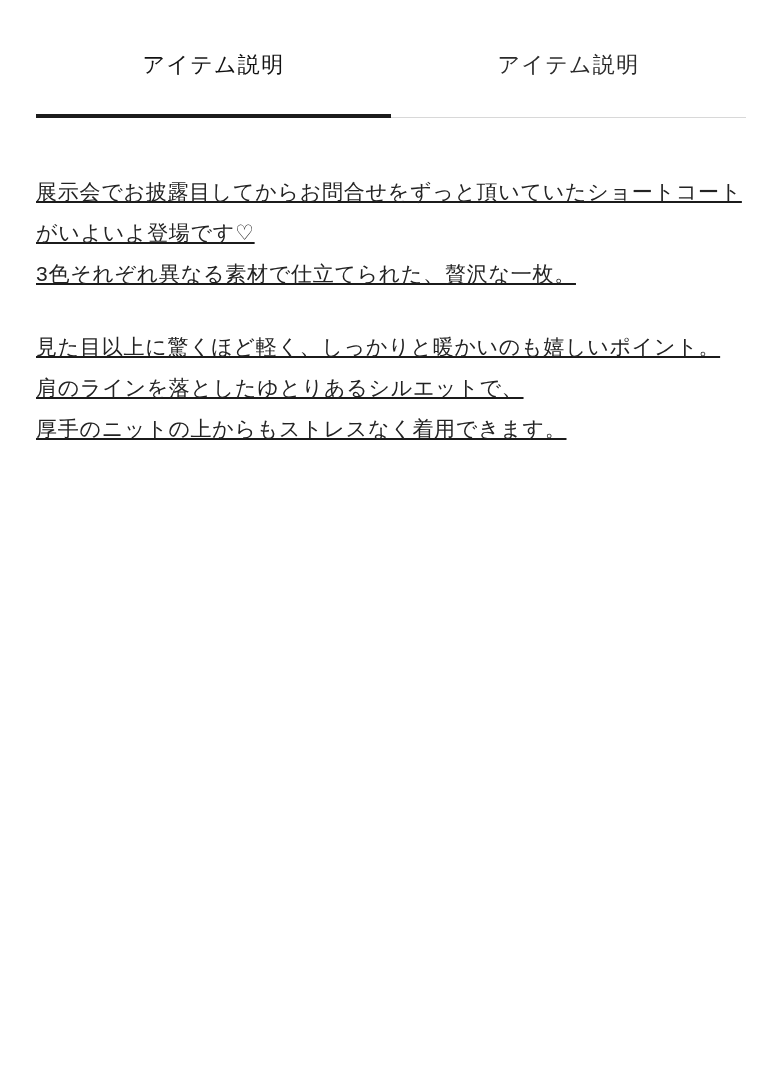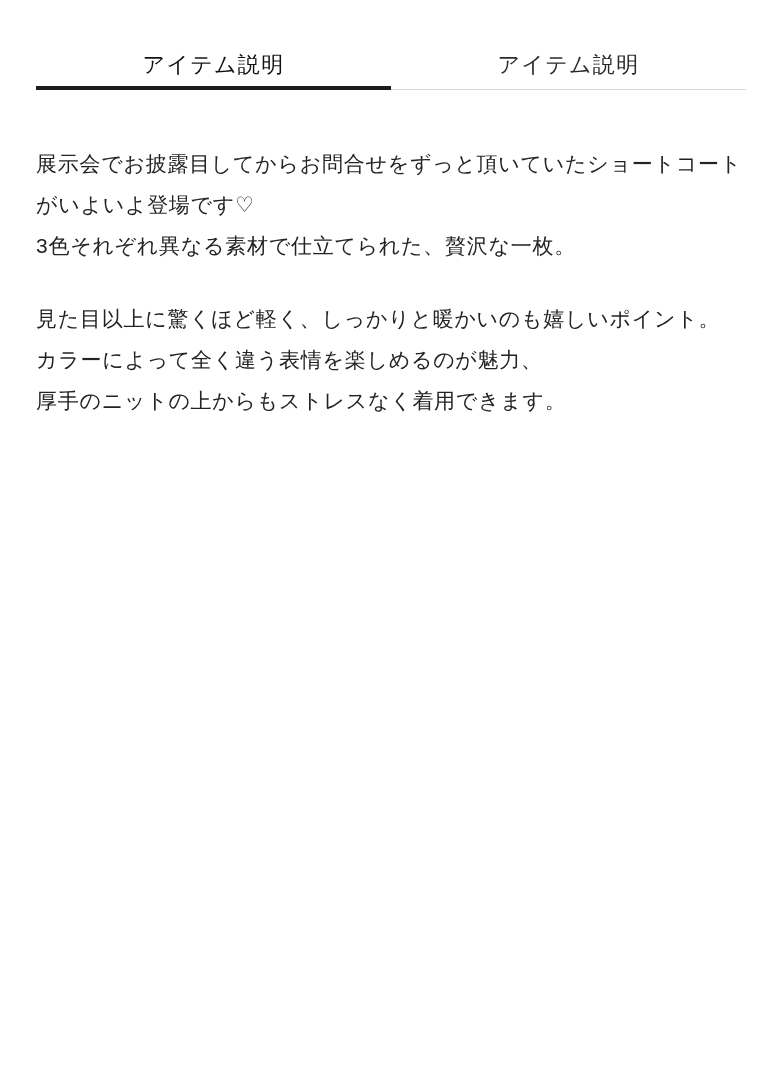--- a/index.html
+++ b/index.html
@@ -29,36 +29,37 @@
     box-sizing: border-box;
     padding: 0 36px;
     margin-top: 38px;
   }
   .tab {
     flex: 1 1 50%;
     text-align: center;
     font-size: 22px;
     letter-spacing: 0.06em;
     color: #2a2a2a;
-    padding: 12px 0 6px 0;
+    padding: 12px 0 34px 0;
     box-sizing: border-box;
     border-bottom: 1px solid #d8d8d8;
     cursor: pointer;
     user-select: none;
     background: transparent;
   }
   .tab.active {
     color: #111111;
     border-bottom: 4px solid #1c1c1c;
   }
 
   
   .content {
     padding: 54px 36px 40px 36px;
     box-sizing: border-box;
+    text-decoration: underline;
   }
   .para {
     font-size: 21px;
     line-height: 1.95;
     letter-spacing: 0.035em;
     color: #232323;
     margin: 0 0 32px 0;
     white-space: pre-wrap;
     word-break: break-all;
   }
@@ -77,17 +78,17 @@
     </div>
     <div class="tab">
       <span>アイテム説明</span>
     </div>
   </div>
 
   <div class="content">
     <p class="para">展示会でお披露目してからお問合せをずっと頂いていたショートコートがいよいよ登場です♡
 3色それぞれ異なる素材で仕立てられた、贅沢な一枚。</p>
     <p class="para">見た目以上に驚くほど軽く、しっかりと暖かいのも嬉しいポイント。
-カラーによって全く違う表情を楽しめるのが魅力、
+肩のラインを落としたゆとりあるシルエットで、
 厚手のニットの上からもストレスなく着用できます。</p>
   </div>
 
 </div>
 
 </body></html>

